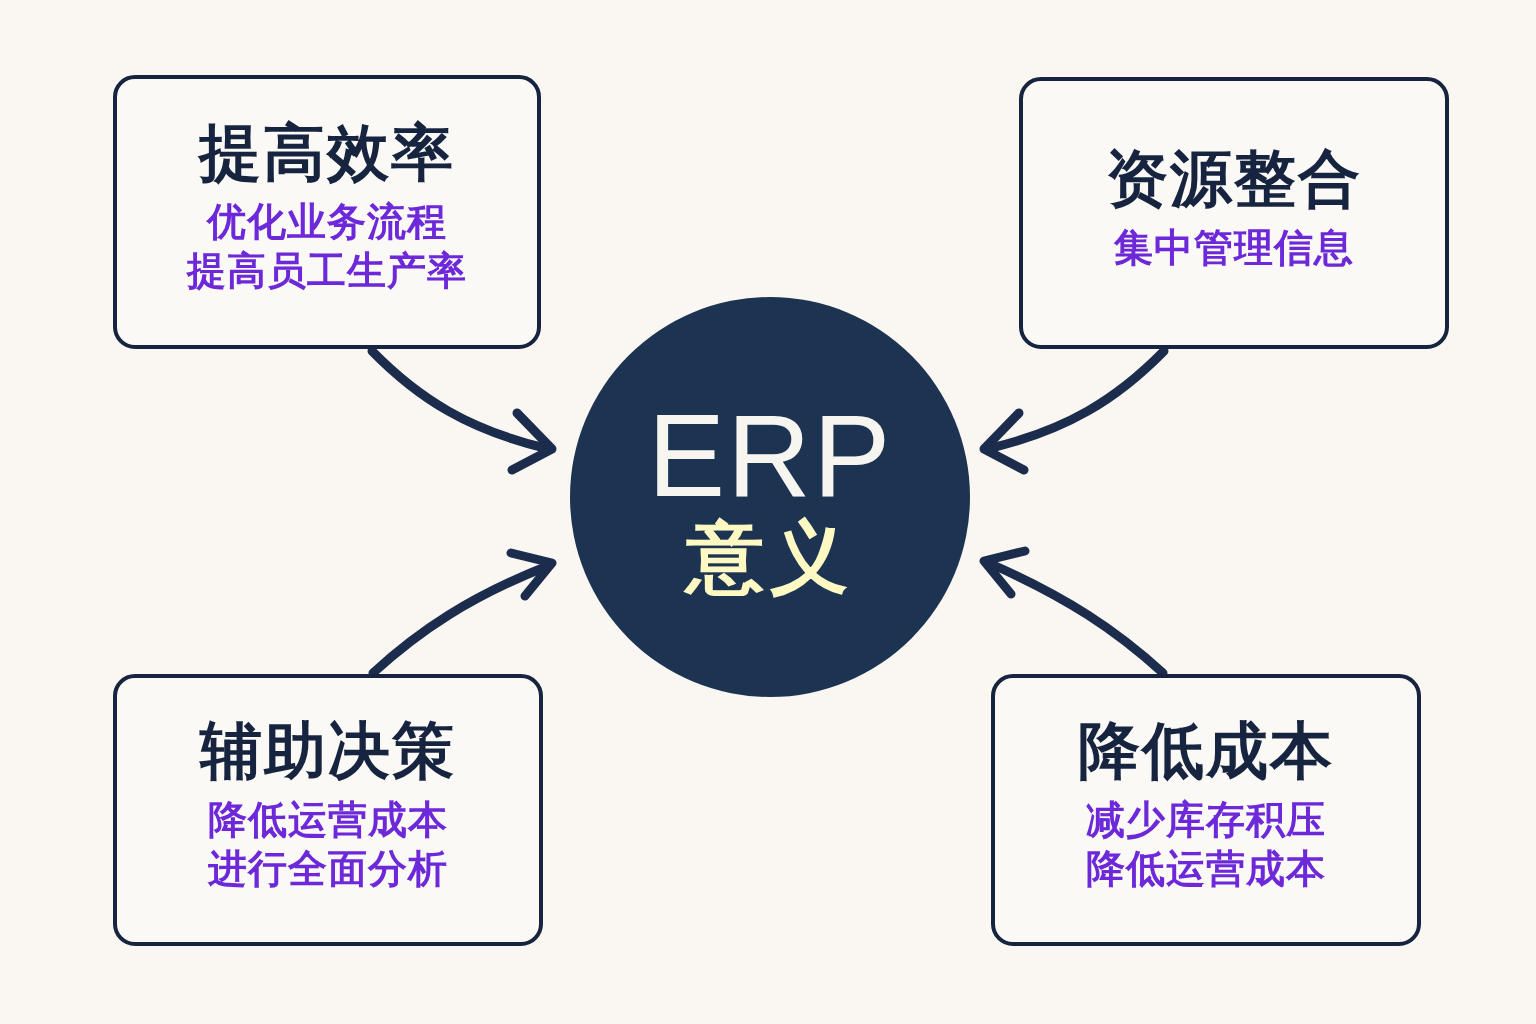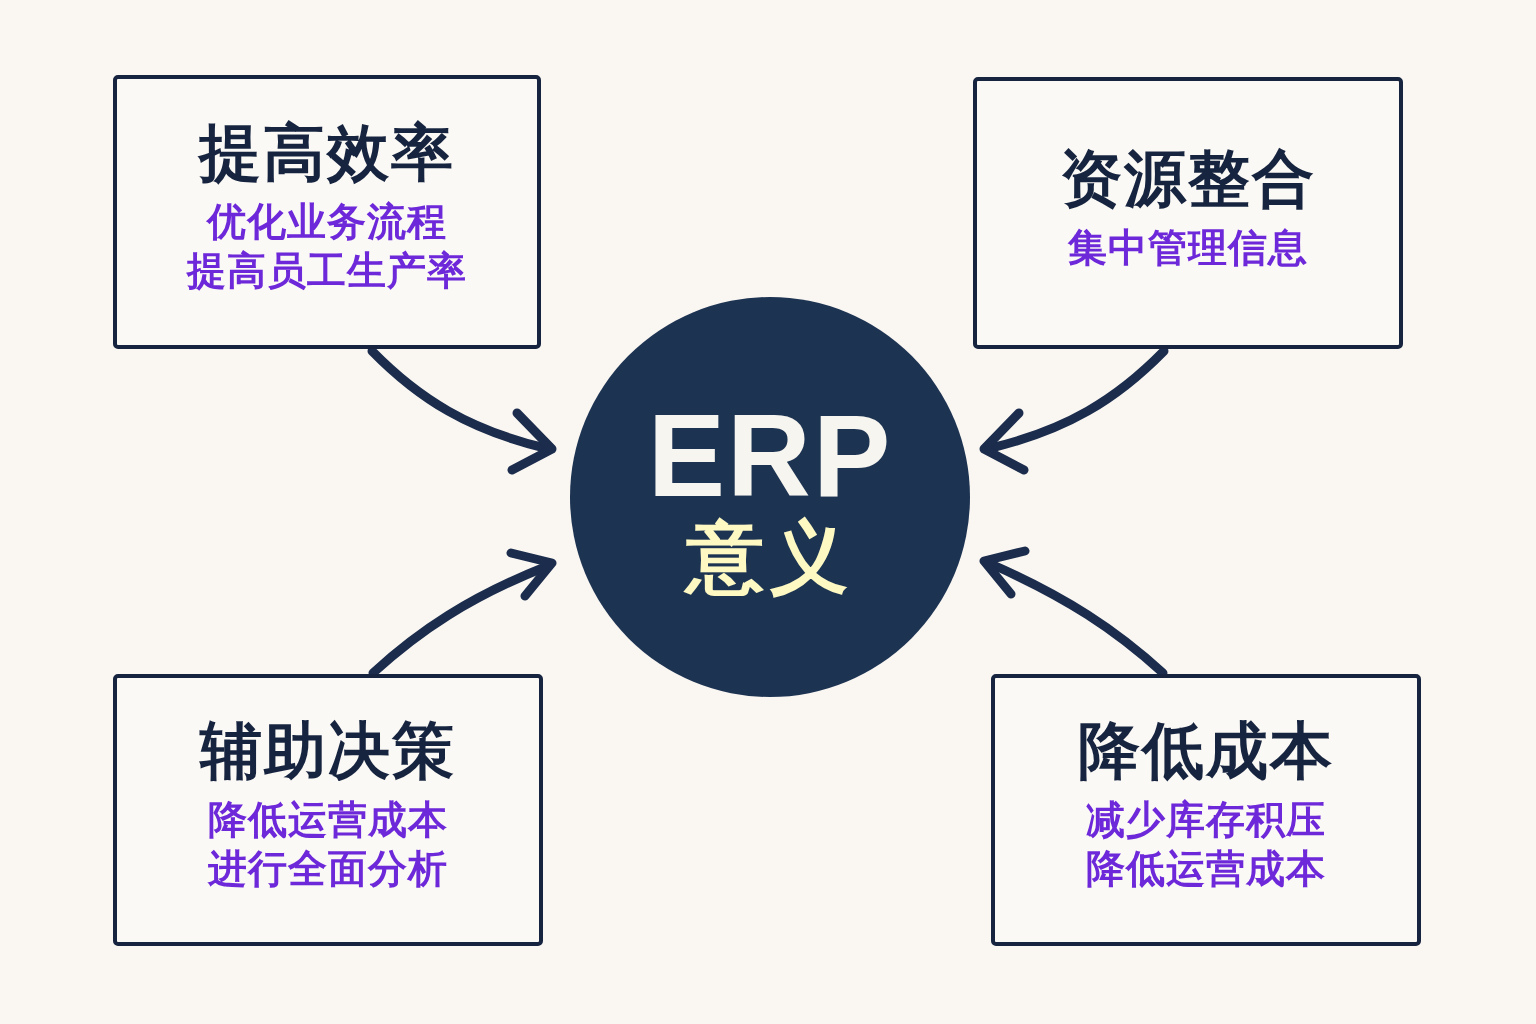--- a/index.html
+++ b/index.html
@@ -25,30 +25,30 @@
     width: 1536px;
     height: 1024px;
     pointer-events: none;
   }
 
   
   .node-box {
     position: absolute;
     box-sizing: border-box;
     border: 4px solid #16243f;
-    border-radius: 5px;
+    border-radius: 22px;
     background: #fbf9f5;
     display: flex;
     flex-direction: column;
     align-items: center;
     justify-content: center;
     padding: 6px 14px 14px 14px;
   }
   .node-box.tl { left: 113px;  top: 75px;  width: 428px; height: 274px; }
-  .node-box.tr { left: 973px;  top: 77px;  width: 430px; height: 272px; }
+  .node-box.tr { left: 1019px;  top: 77px;  width: 430px; height: 272px; }
   .node-box.bl { left: 113px;  top: 674px; width: 430px; height: 272px; }
   .node-box.br { left: 991px;  top: 674px; width: 430px; height: 272px; }
 
   .node-title {
     color: #16243f;
     font-weight: 700;
     font-size: 62px;
     line-height: 1.08;
     letter-spacing: 2px;
     margin-bottom: 10px;
@@ -74,21 +74,21 @@
     background: #1d3352;
     display: flex;
     flex-direction: column;
     align-items: center;
     justify-content: center;
     box-sizing: border-box;
   }
   #center-acronym {
     color: #f7f5ef;
     font-size: 116px;
-    font-weight: 700;
+    font-weight: 400;
     line-height: 1;
     letter-spacing: 2px;
     margin-bottom: 4px;
   }
   #center-subtitle {
     color: #fef9c3;
     font-size: 78px;
     font-weight: 700;
     line-height: 1;
     letter-spacing: 6px;

